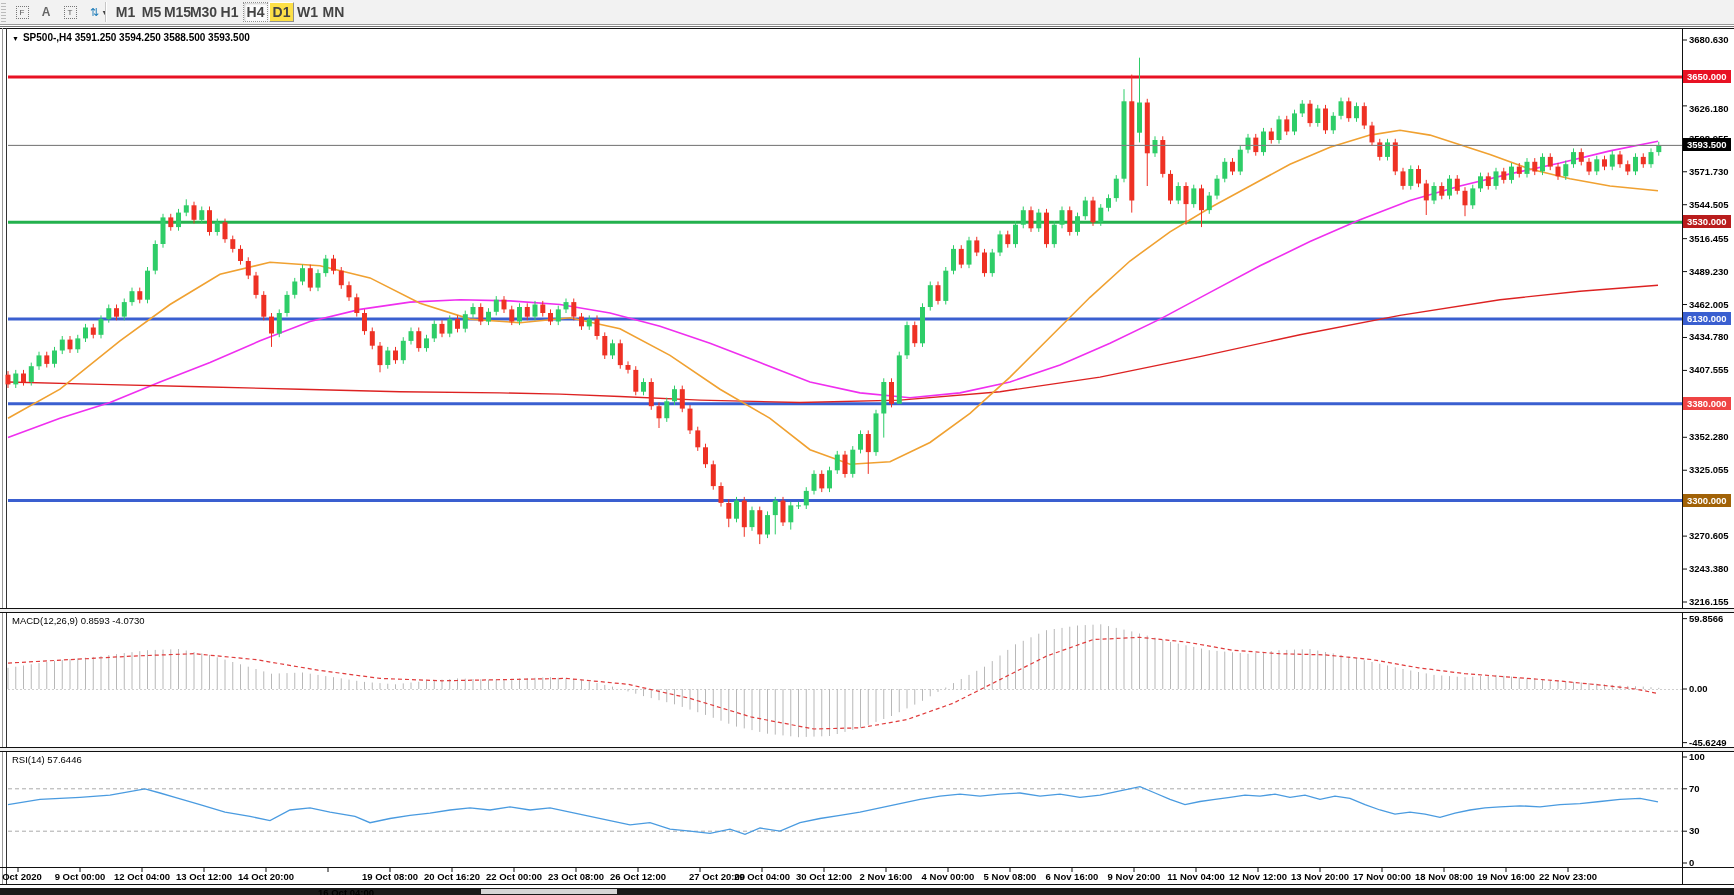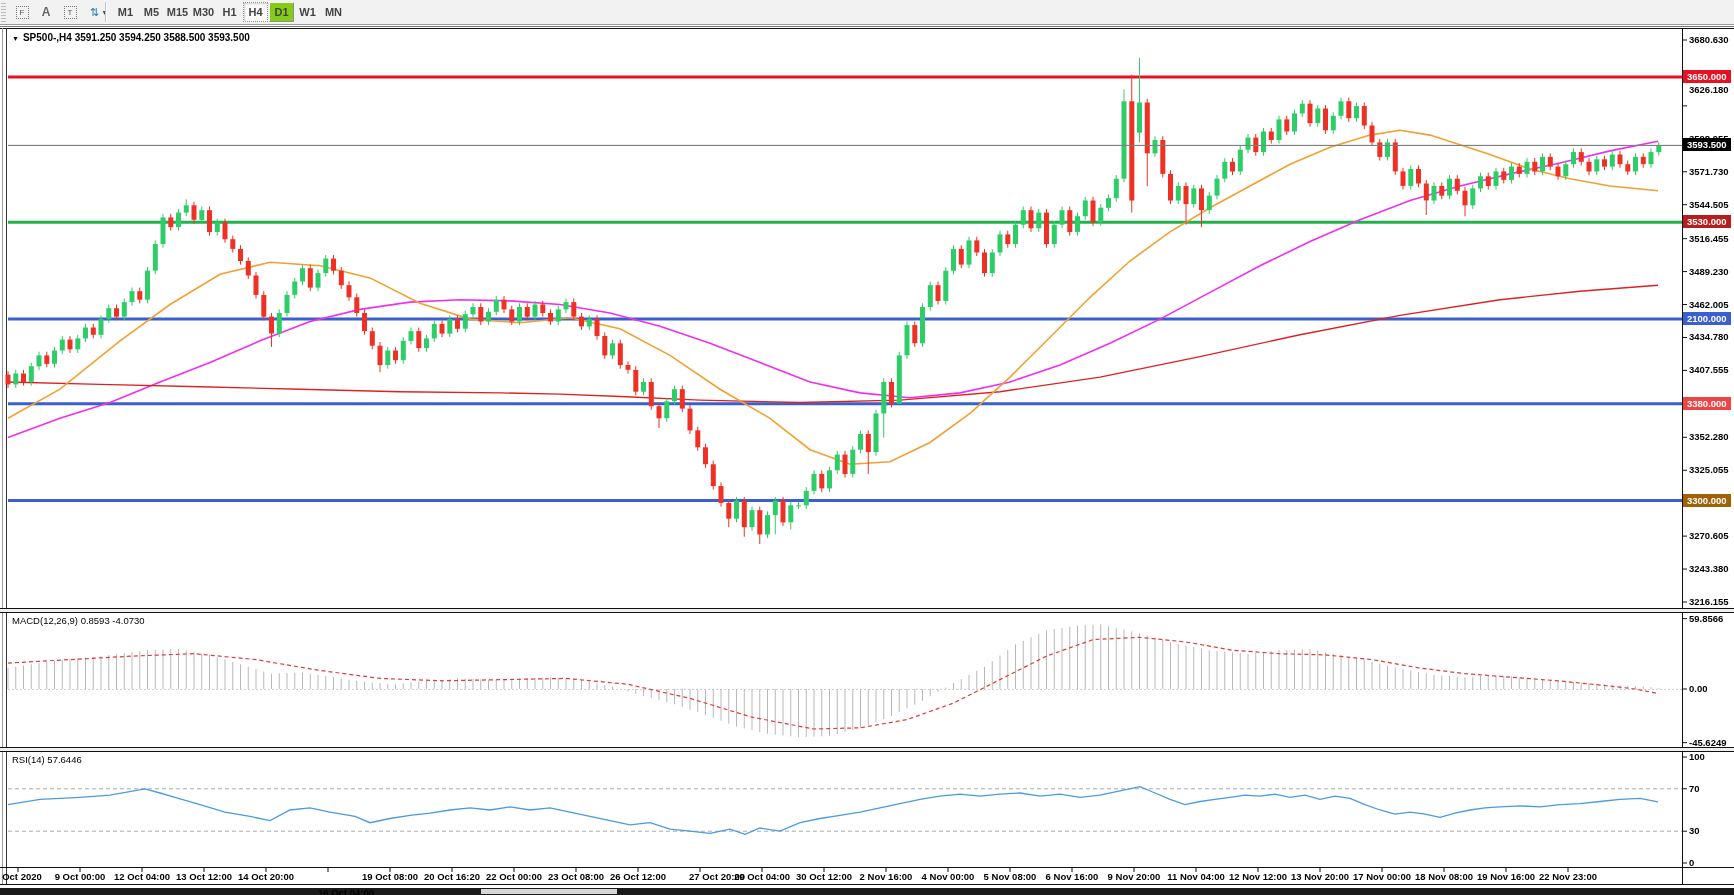--- a/index.html
+++ b/index.html
@@ -7,23 +7,23 @@
   .screen{position:relative;width:1734px;height:895px;overflow:hidden;
           font-family:"Liberation Sans",sans-serif;background:#ffffff;}
   
   .toolbar{position:absolute;left:0;top:0;width:1734px;height:25px;background:#f2f2f2;
            border-bottom:1px solid #9a9a9a;}
   .tb-handle{position:absolute;top:3px;width:5px;height:19px;
              background:repeating-linear-gradient(to bottom,#bbb 0 1px,#f2f2f2 1px 3px);}
   .tb-btn{position:absolute;top:2px;height:20px;display:flex;align-items:center;justify-content:center;
           font-size:10px;color:#333;}
   .icon-btn{width:24px;}
-  .tf-btn{width:25px;font-size:11px;font-weight:700;color:#444;cursor:default;}
+  .tf-btn{width:25px;font-size:14px;font-weight:700;color:#444;cursor:default;}
   .tf-active{background:#fbfbfb;border:1px dotted #8f8f8f;box-shadow:inset 1px 1px 2px #d0d0d0;}
-  .tf-raised{background:#84cc16;border:1px solid #8f8f8f;border-top-color:#fff;border-left-color:#fff;}
+  .tf-raised{background:#fde047;border:1px solid #8f8f8f;border-top-color:#fff;border-left-color:#fff;}
   .tb-sep{position:absolute;top:2px;width:2px;height:20px;border-left:1px solid #c6c6c6;border-right:1px solid #ffffff;}
   .dotted-box{width:13px;height:13px;border:1px dotted #777;display:flex;align-items:center;justify-content:center;
               font-size:8px;color:#555;}
   .caret{font-size:7px;color:#444;margin-left:2px;}
   
   .chart-title{position:absolute;left:12px;top:32px;font-size:10px;font-weight:700;color:#000;}
   .chart-title .tri{font-size:7px;margin-right:4px;}
   .pane-label{position:absolute;left:12px;font-size:9.5px;color:#000;}
   .axis-label{position:absolute;left:1689px;height:12px;line-height:12px;font-size:9.5px;font-weight:700;color:#000;white-space:nowrap;}
   .badge{position:absolute;left:1683px;width:48px;height:13px;line-height:13px;font-size:9.5px;font-weight:700;
@@ -797,21 +797,21 @@
       <line x1="1568" y1="868" x2="1568" y2="872" stroke="#111"></line>
     </svg>
 
   <div class="chart-title">
     <span class="tri">▼</span><span>SP500-,H4  3591.250 3594.250 3588.500 3593.500</span>
   </div>
   <div class="pane-label" style="top:615px">MACD(12,26,9) 0.8593 -4.0730</div>
   <div class="pane-label" style="top:754px">RSI(14) 57.6446</div>
   <div id="overlays">
       <div class="axis-label" style="top: 34px;">3680.630</div>
-      <div class="axis-label" style="top: 84px;">3626.180</div>
+      <div class="axis-label" style="top: 103px;">3626.180</div>
       <div class="axis-label" style="top: 132.824px;">3598.955</div>
       <div class="axis-label" style="top: 165.766px;">3571.730</div>
       <div class="axis-label" style="top: 198.707px;">3544.505</div>
       <div class="axis-label" style="top: 232.647px; text-align: right;">3516.455</div>
       <div class="axis-label" style="top: 265.588px;">3489.230</div>
       <div class="axis-label" style="top: 298.529px;">3462.005</div>
       <div class="axis-label" style="top: 331.471px;">3434.780</div>
       <div class="axis-label" style="top: 364.412px;">3407.555</div>
       <div class="axis-label" style="top: 431.293px;">3352.280</div>
       <div class="axis-label" style="top: 464.234px;">3325.055</div>
@@ -821,21 +821,21 @@
       <div class="axis-label" style="top: 612.633px;">59.8566</div>
       <div class="axis-label" style="top: 683px;">0.00</div>
       <div class="axis-label" style="top: 736.637px;">-45.6249</div>
       <div class="axis-label" style="top: 751px;">100</div>
       <div class="axis-label" style="top: 782.8px;">70</div>
       <div class="axis-label" style="top: 825.2px;">30</div>
       <div class="axis-label" style="top: 857px;">0</div>
       <div class="badge" style="top: 70.0613px; background: rgb(232, 17, 35);">3650.000</div>
       <div class="badge" style="top: 138.425px; background: rgb(0, 0, 0);">3593.500</div>
       <div class="badge" style="top: 215.258px; background: #b91c1c;">3530.000</div>
-      <div class="badge" style="top: 312.055px; background: rgb(58, 95, 208);">2100.000</div>
+      <div class="badge" style="top: 312.055px; background: rgb(58, 95, 208);">6130.000</div>
       <div class="badge" style="top: 396.753px; background: #ef4444;">3380.000</div>
       <div class="badge" style="top: 493.55px; background: #a16207;">3300.000</div>
       <div class="time-label" style="left: 18px;">7 Oct 2020</div>
       <div class="time-label" style="left: 80px;">9 Oct 00:00</div>
       <div class="time-label" style="left: 142px;">12 Oct 04:00</div>
       <div class="time-label" style="left: 204px;">13 Oct 12:00</div>
       <div class="time-label" style="left: 266px;">14 Oct 20:00</div>
       <div class="time-label" style="left: 346px; margin-top: 16px;">16 Oct 04:00</div>
       <div class="time-label" style="left: 390px;">19 Oct 08:00</div>
       <div class="time-label" style="left: 452px;">20 Oct 16:20</div>

